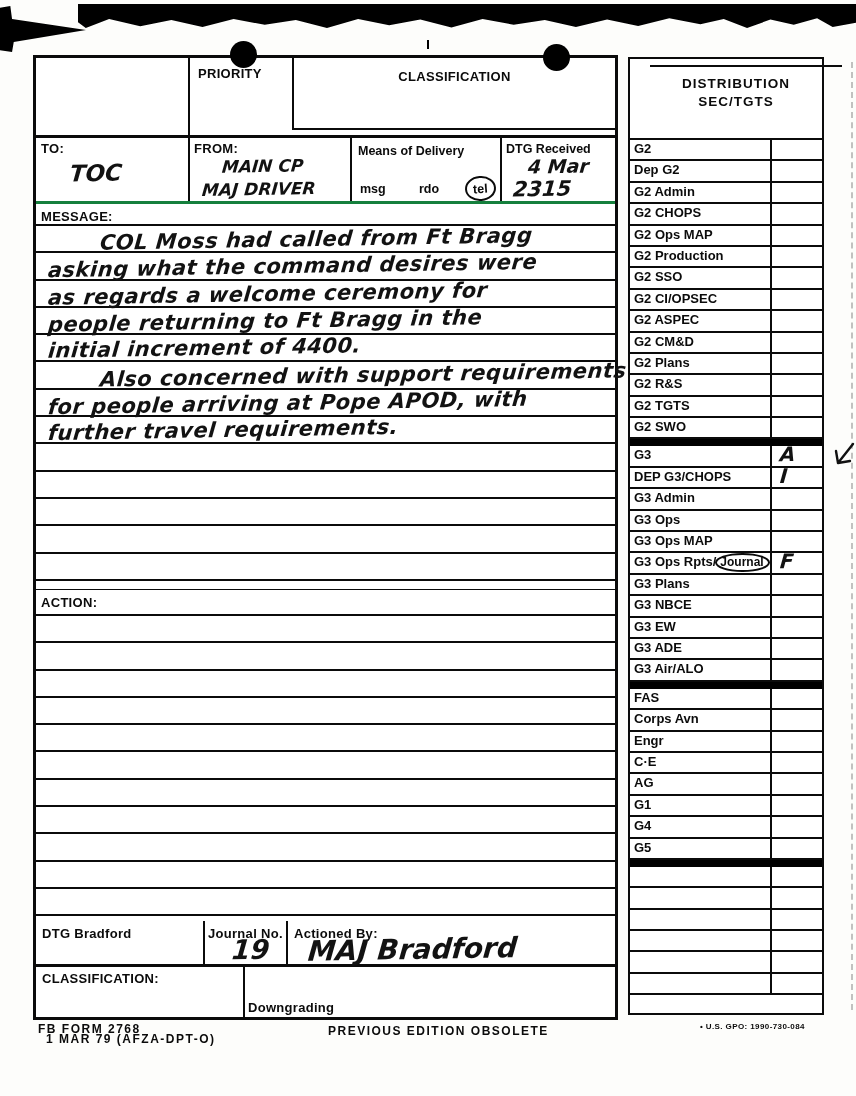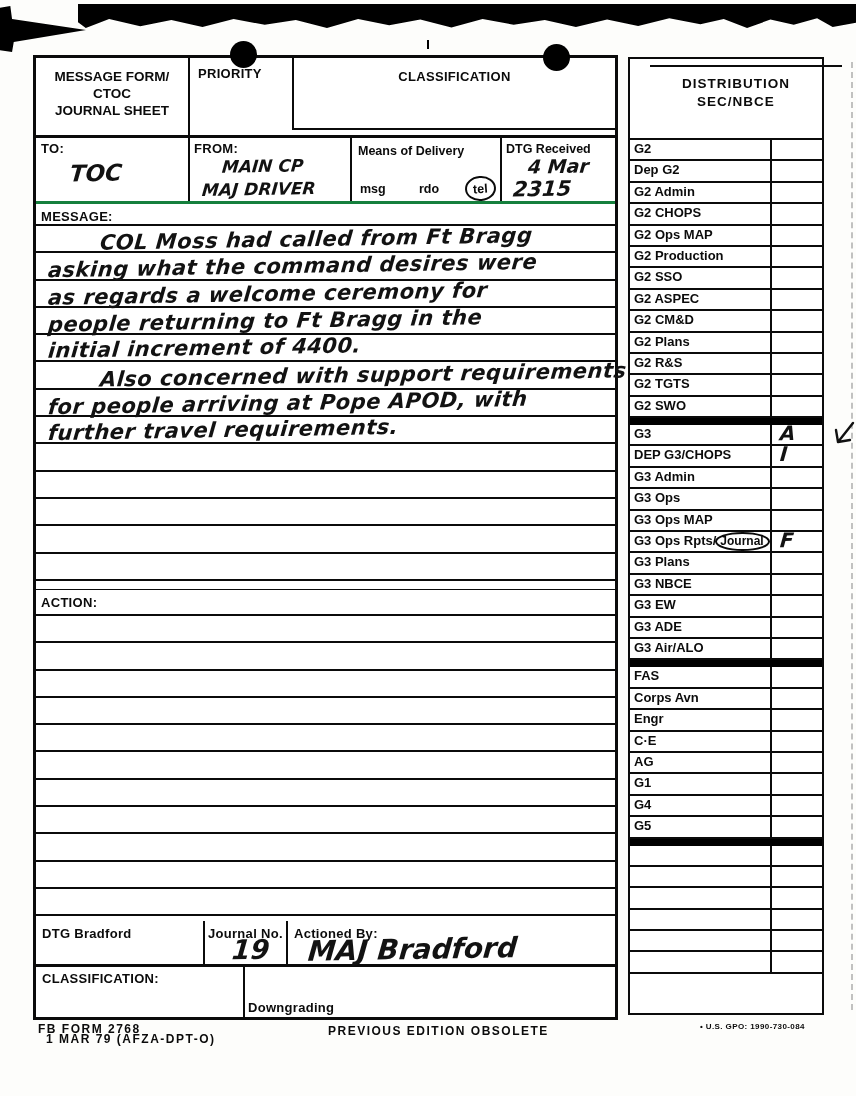--- a/index.html
+++ b/index.html
@@ -77,25 +77,20 @@
 <div class="abs scan-tri"></div>
 <div class="abs punch" style="left:230px;top:41px;"></div>
 <div class="abs punch" style="left:543px;top:44px;"></div>
 <div class="abs tick" style="left:427px;top:40px;"></div>
 <div class="abs page-edge"></div>
 
 <div class="abs form">
 
   <div class="hdr-row">
     <div class="vline" style="left:152px;"></div>
-    <div class="title-cell">
-      <div>MESSAGE FORM/</div>
-      <div>CTOC</div>
-      <div>JOURNAL SHEET</div>
-    </div>
     <div class="abs lab" style="left:162px;top:8px;">PRIORITY</div>
     <div class="classification-box">
       <span class="lab">CLASSIFICATION</span>
     </div>
   </div>
 
   <div class="route-row">
     <div class="vline" style="left:152px;"></div>
     <div class="vline" style="left:314px;"></div>
     <div class="vline" style="left:464px;"></div>
@@ -178,21 +173,21 @@
   <div>FB FORM 2768</div>
   <div style="padding-left:8px;">1 MAR 79 (AFZA-DPT-O)</div>
 </div>
 <div class="abs foot-tiny" style="left:328px;top:1026px;">PREVIOUS EDITION OBSOLETE</div>
 <div class="abs gpo" style="left:700px;top:1022px;">• U.S. GPO: 1990-730-084</div>
 
 <div class="abs dist">
   <div class="dist-header">
     <div class="dist-hairline"></div>
     <div>DISTRIBUTION</div>
-    <div>SEC/NBCE</div>
+    <div>SEC/TGTS</div>
   </div>
   <div class="dist-body">
       <div class="dist-row">
         <div class="dist-label">G2</div>
         <div class="dist-check"></div>
       </div>
       <div class="dist-row">
         <div class="dist-label">Dep G2</div>
         <div class="dist-check"></div>
       </div>
@@ -207,20 +202,24 @@
       <div class="dist-row">
         <div class="dist-label">G2 Ops MAP</div>
         <div class="dist-check"></div>
       </div>
       <div class="dist-row">
         <div class="dist-label">G2 Production</div>
         <div class="dist-check"></div>
       </div>
       <div class="dist-row">
         <div class="dist-label">G2 SSO</div>
+        <div class="dist-check"></div>
+      </div>
+      <div class="dist-row">
+        <div class="dist-label">G2 CI/OPSEC</div>
         <div class="dist-check"></div>
       </div>
       <div class="dist-row">
         <div class="dist-label">G2 ASPEC</div>
         <div class="dist-check"></div>
       </div>
       <div class="dist-row">
         <div class="dist-label">G2 CM&amp;D</div>
         <div class="dist-check"></div>
       </div>

